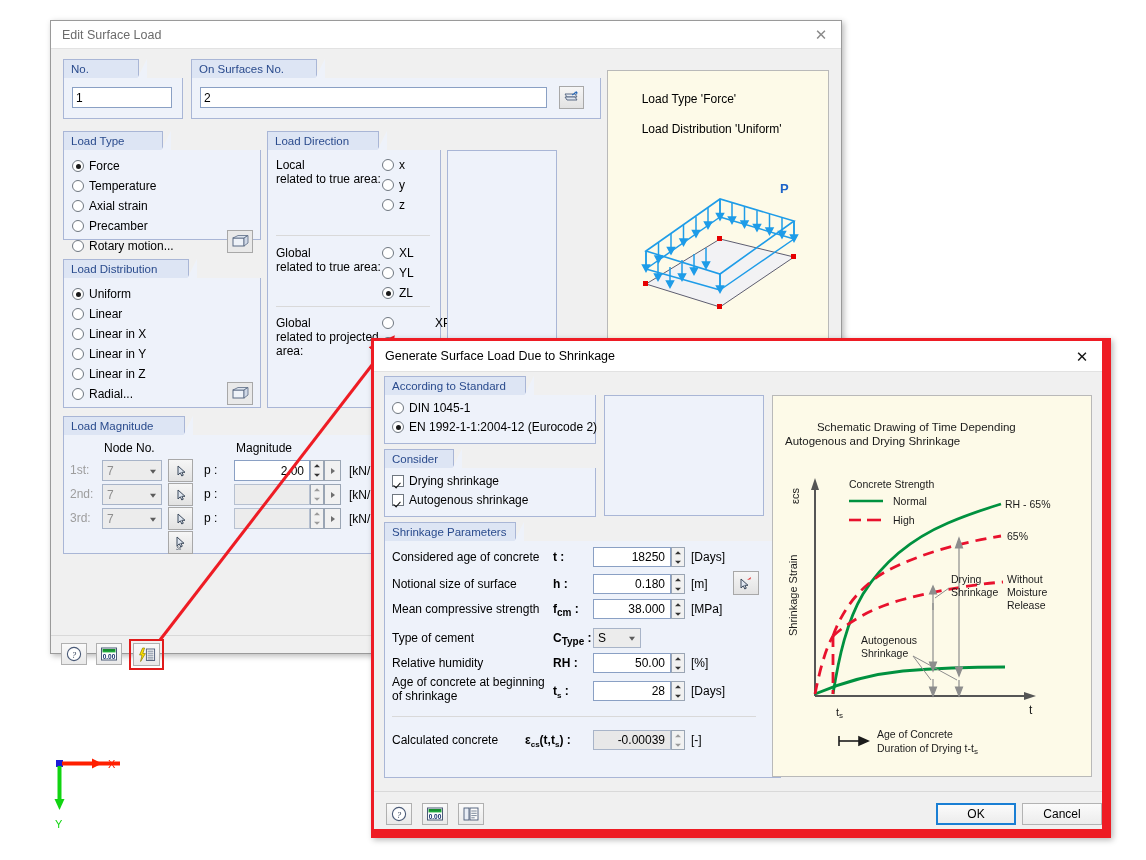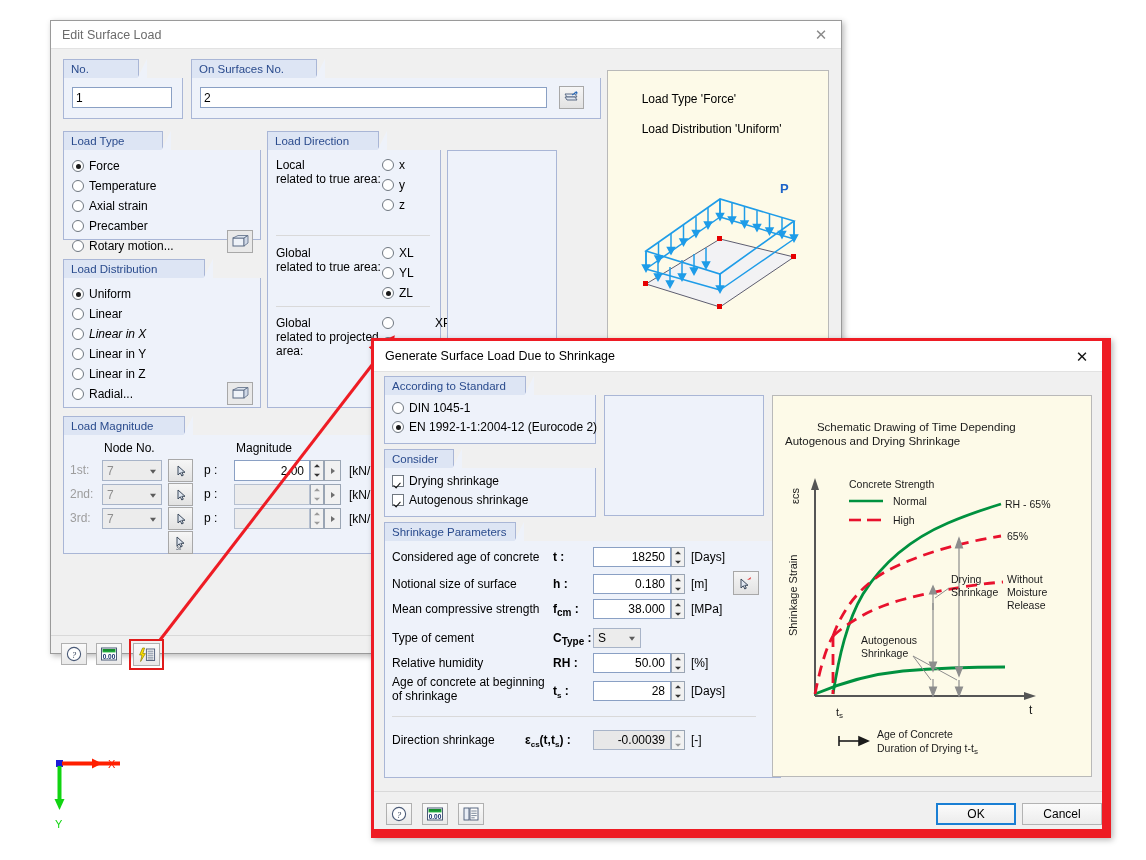--- a/index.html
+++ b/index.html
@@ -263,30 +263,30 @@
 
     <div class="toolbtn flat" style="left:176px;top:182px;width:26px;height:23px;">
       <svg width="17" height="14" viewBox="0 0 17 14">
         <rect x="1" y="3" width="11" height="8" fill="#eef2f8" stroke="#5b6b84"></rect>
         <path d="M1 3 L6 0.5 L16 0.5 L12 3 Z" fill="#dde4ee" stroke="#5b6b84" stroke-width=".8"></path>
         <path d="M12 3 L16 0.5 L16 8 L12 11 Z" fill="#cfd8e6" stroke="#5b6b84" stroke-width=".8"></path>
       </svg>
     </div>
 
     <div class="grp" style="left:12px;top:230px;width:196px;height:129px;">
-      <div class="grp-cap" style="width:142px;">Load Distribution</div>
+      <div class="grp-cap" style="width:126px;">Load Distribution</div>
       <div class="radio on" style="left:8px;top:9px;">
         <span class="dot"></span>
         <span>Uniform</span>
       </div>
       <div class="radio" style="left:8px;top:29px;">
         <span class="dot"></span>
         <span>Linear</span>
       </div>
-      <div class="radio" style="left:8px;top:49px;font-style:italic;">
+      <div class="radio" style="left:8px;top:49px;">
         <span class="dot"></span>
         <span>Linear in X</span>
       </div>
       <div class="radio" style="left:8px;top:69px;">
         <span class="dot"></span>
         <span>Linear in Y</span>
       </div>
       <div class="radio" style="left:8px;top:89px;">
         <span class="dot"></span>
         <span>Linear in Z</span>
@@ -647,21 +647,21 @@
           <span class="val right">28</span>
         </div>
         <div class="spin" style="left:286px;top:140px;height:20px;">
           <div class="up"></div>
           <div class="dn"></div>
         </div>
         <div class="lbl" style="left:306px;top:143px;">[Days]</div>
 
         <div class="sep" style="left:7px;top:175px;width:364px;"></div>
 
-        <div class="lbl" style="left:7px;top:192px;">Direction shrinkage</div>
+        <div class="lbl" style="left:7px;top:192px;">Calculated concrete</div>
         <div class="lbl" style="left:140px;top:192px;font-weight:bold;">ε<sub style="font-size:8px;">cs</sub>(t,t<sub style="font-size:8px;">s</sub>) :</div>
         <div class="field ro" style="left:208px;top:189px;width:78px;height:20px;">
           <span class="val right">-0.00039</span>
         </div>
         <div class="spin dis" style="left:286px;top:189px;height:20px;">
           <div class="up"></div>
           <div class="dn"></div>
         </div>
         <div class="lbl" style="left:306px;top:192px;">[-]</div>
       </div>

